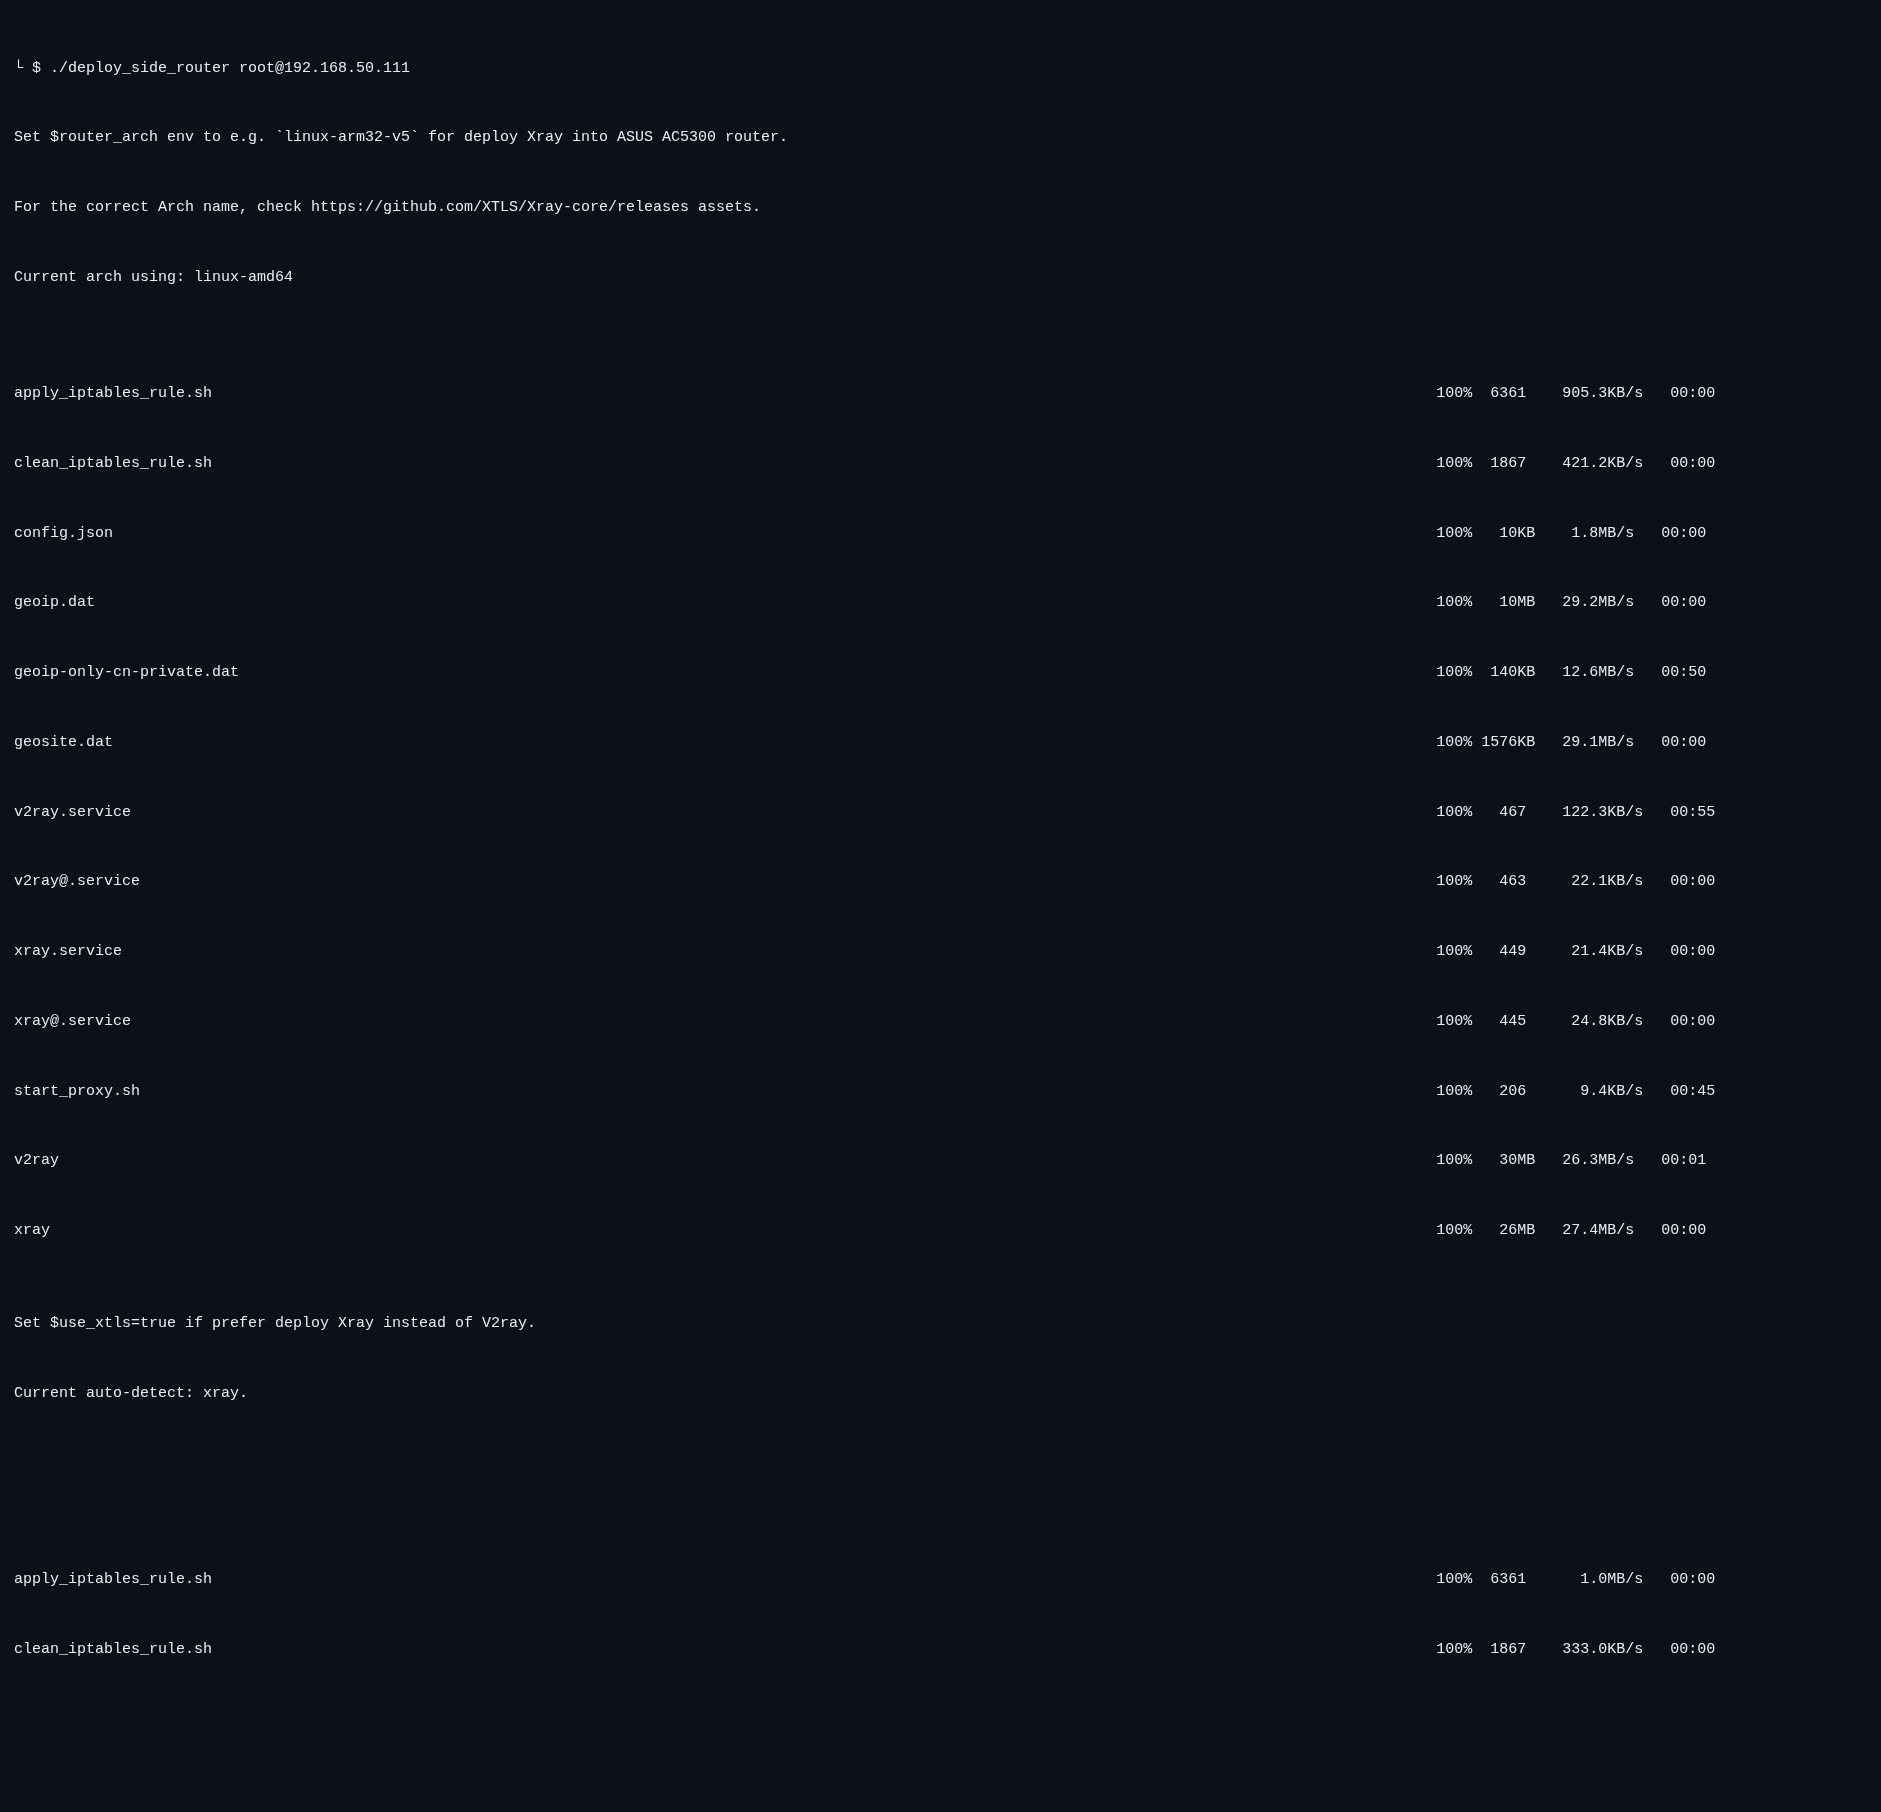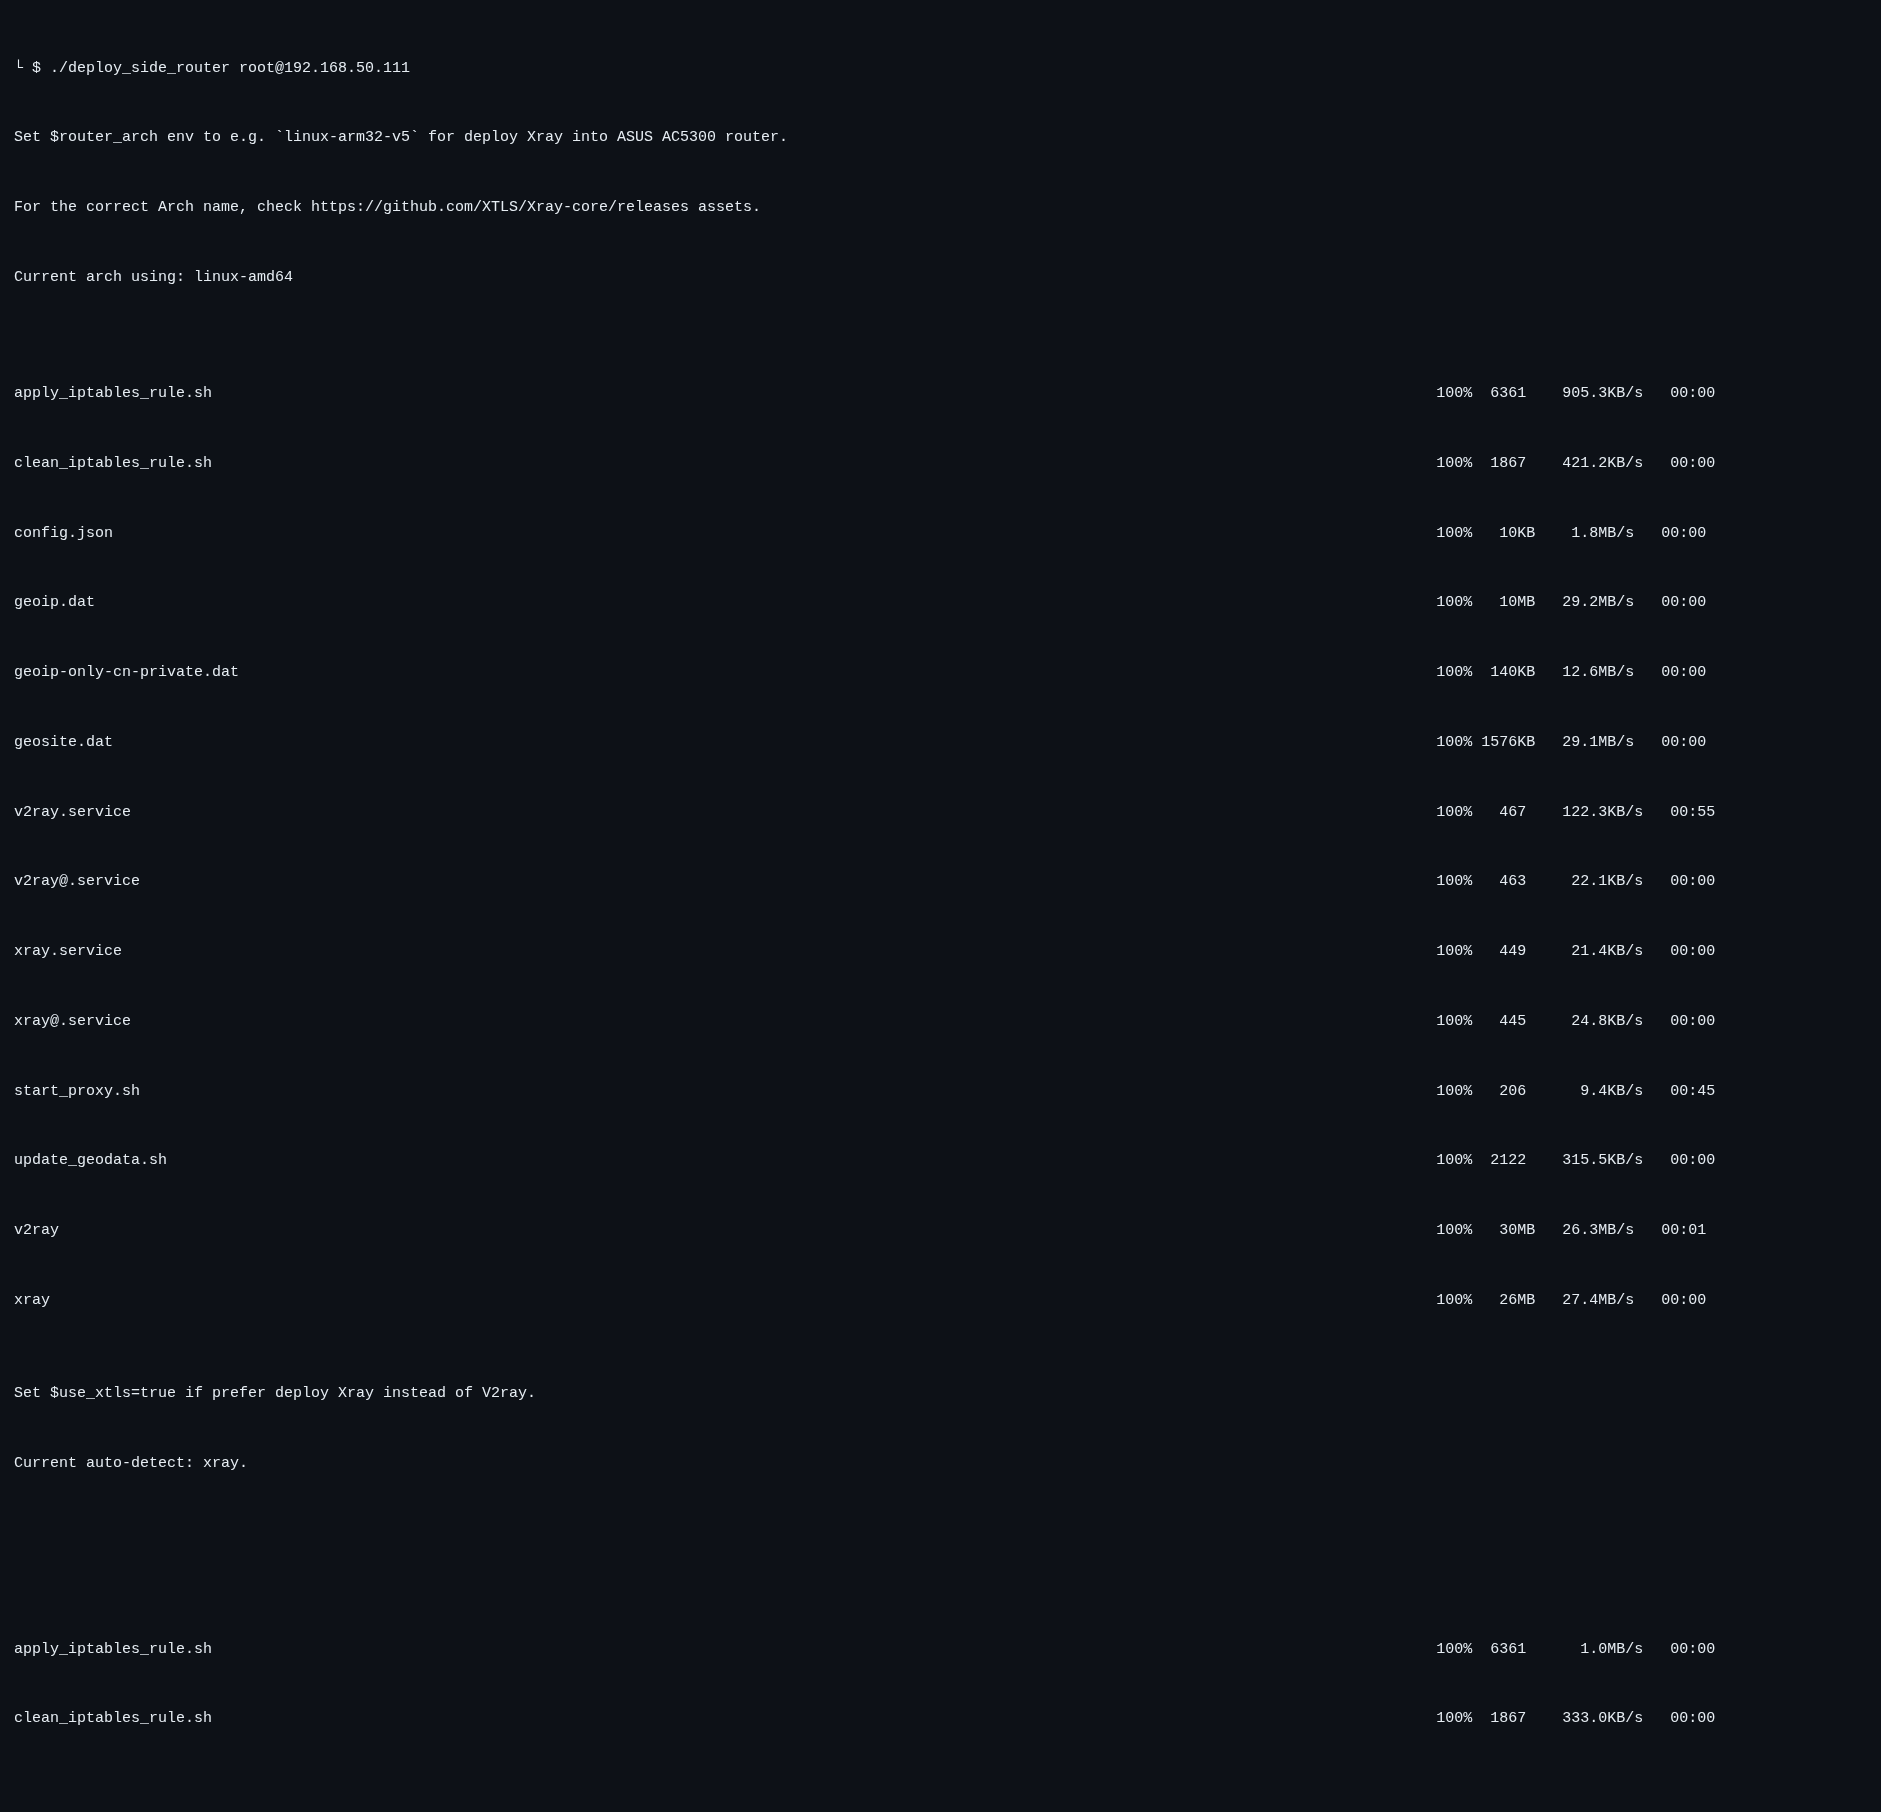--- a/index.html
+++ b/index.html
@@ -40,28 +40,27 @@
   <span class="line white">└ $ ./deploy_side_router root@192.168.50.111</span>
   <span class="line white">Set $router_arch env to e.g. `linux-arm32-v5` for deploy Xray into ASUS AC5300 router.</span>
   <span class="line white">For the correct Arch name, check https://github.com/XTLS/Xray-core/releases assets.</span>
   <span class="line white">Current arch using: linux-amd64</span>
 
   
   <span class="line"><span class="white">apply_iptables_rule.sh                                                                                                                                        100%  6361    905.3KB/s   00:00</span></span>
   <span class="line"><span class="white">clean_iptables_rule.sh                                                                                                                                        100%  1867    421.2KB/s   00:00</span></span>
   <span class="line"><span class="white">config.json                                                                                                                                                   100%   10KB    1.8MB/s   00:00</span></span>
   <span class="line"><span class="white">geoip.dat                                                                                                                                                     100%   10MB   29.2MB/s   00:00</span></span>
-  <span class="line"><span class="white">geoip-only-cn-private.dat                                                                                                                                     100%  140KB   12.6MB/s   00:00</span></span>
+  <span class="line"><span class="white">geoip-only-cn-private.dat                                                                                                                                     100%  140KB   12.6MB/s   00:50</span></span>
   <span class="line"><span class="white">geosite.dat                                                                                                                                                   100% 1576KB   29.1MB/s   00:00</span></span>
   <span class="line"><span class="white">v2ray.service                                                                                                                                                 100%   467    122.3KB/s   00:55</span></span>
   <span class="line"><span class="white">v2ray@.service                                                                                                                                                100%   463     22.1KB/s   00:00</span></span>
   <span class="line"><span class="white">xray.service                                                                                                                                                  100%   449     21.4KB/s   00:00</span></span>
   <span class="line"><span class="white">xray@.service                                                                                                                                                 100%   445     24.8KB/s   00:00</span></span>
   <span class="line"><span class="white">start_proxy.sh                                                                                                                                                100%   206      9.4KB/s   00:45</span></span>
-  <span class="line"><span class="white">update_geodata.sh                                                                                                                                             100%  2122    315.5KB/s   00:00</span></span>
   <span class="line"><span class="white">v2ray                                                                                                                                                         100%   30MB   26.3MB/s   00:01</span></span>
   <span class="line"><span class="white">xray                                                                                                                                                          100%   26MB   27.4MB/s   00:00</span></span>
 
   <span class="line white">Set $use_xtls=true if prefer deploy Xray instead of V2ray.</span>
   <span class="line white">Current auto-detect: xray.</span>
   <span class="line">&nbsp;</span>
 
   
   <span class="line"><span class="white">apply_iptables_rule.sh                                                                                                                                        100%  6361      1.0MB/s   00:00</span></span>
   <span class="line"><span class="white">clean_iptables_rule.sh                                                                                                                                        100%  1867    333.0KB/s   00:00</span></span>

